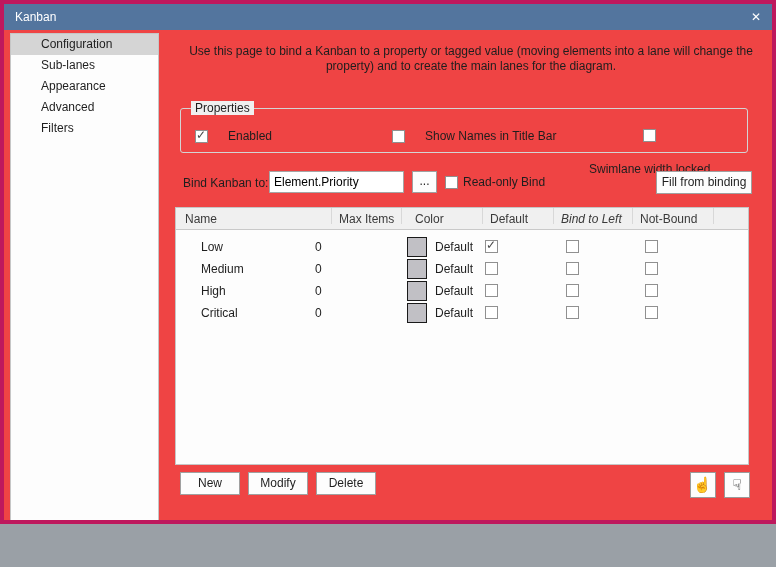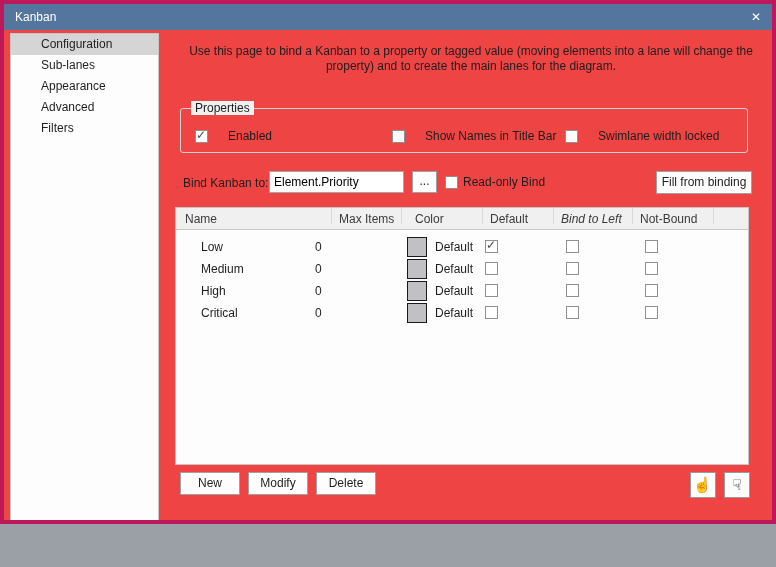--- a/index.html
+++ b/index.html
@@ -145,21 +145,21 @@
   <div class="groupbox">
     <span class="legend">Properties</span>
     <span class="cbx-wrap" style="left:14px;">
       <span class="cb checked"></span>
       <span>Enabled</span>
     </span>
     <span class="cbx-wrap" style="left:211px;">
       <span class="cb"></span>
       <span>Show Names in Title Bar</span>
     </span>
-    <span class="cbx-wrap" style="left:384px;">
+    <span class="cbx-wrap" style="left:408px;flex-direction:column;">
       <span class="cb"></span>
       <span>Swimlane width locked</span>
     </span>
   </div>
 
   <span class="bind-label">Bind Kanban to:</span>
   <input class="bind-input" value="Element.Priority" style="">
   <div class="browse-btn">...</div>
   <span class="readonly-wrap">
     <span class="cb"></span>

